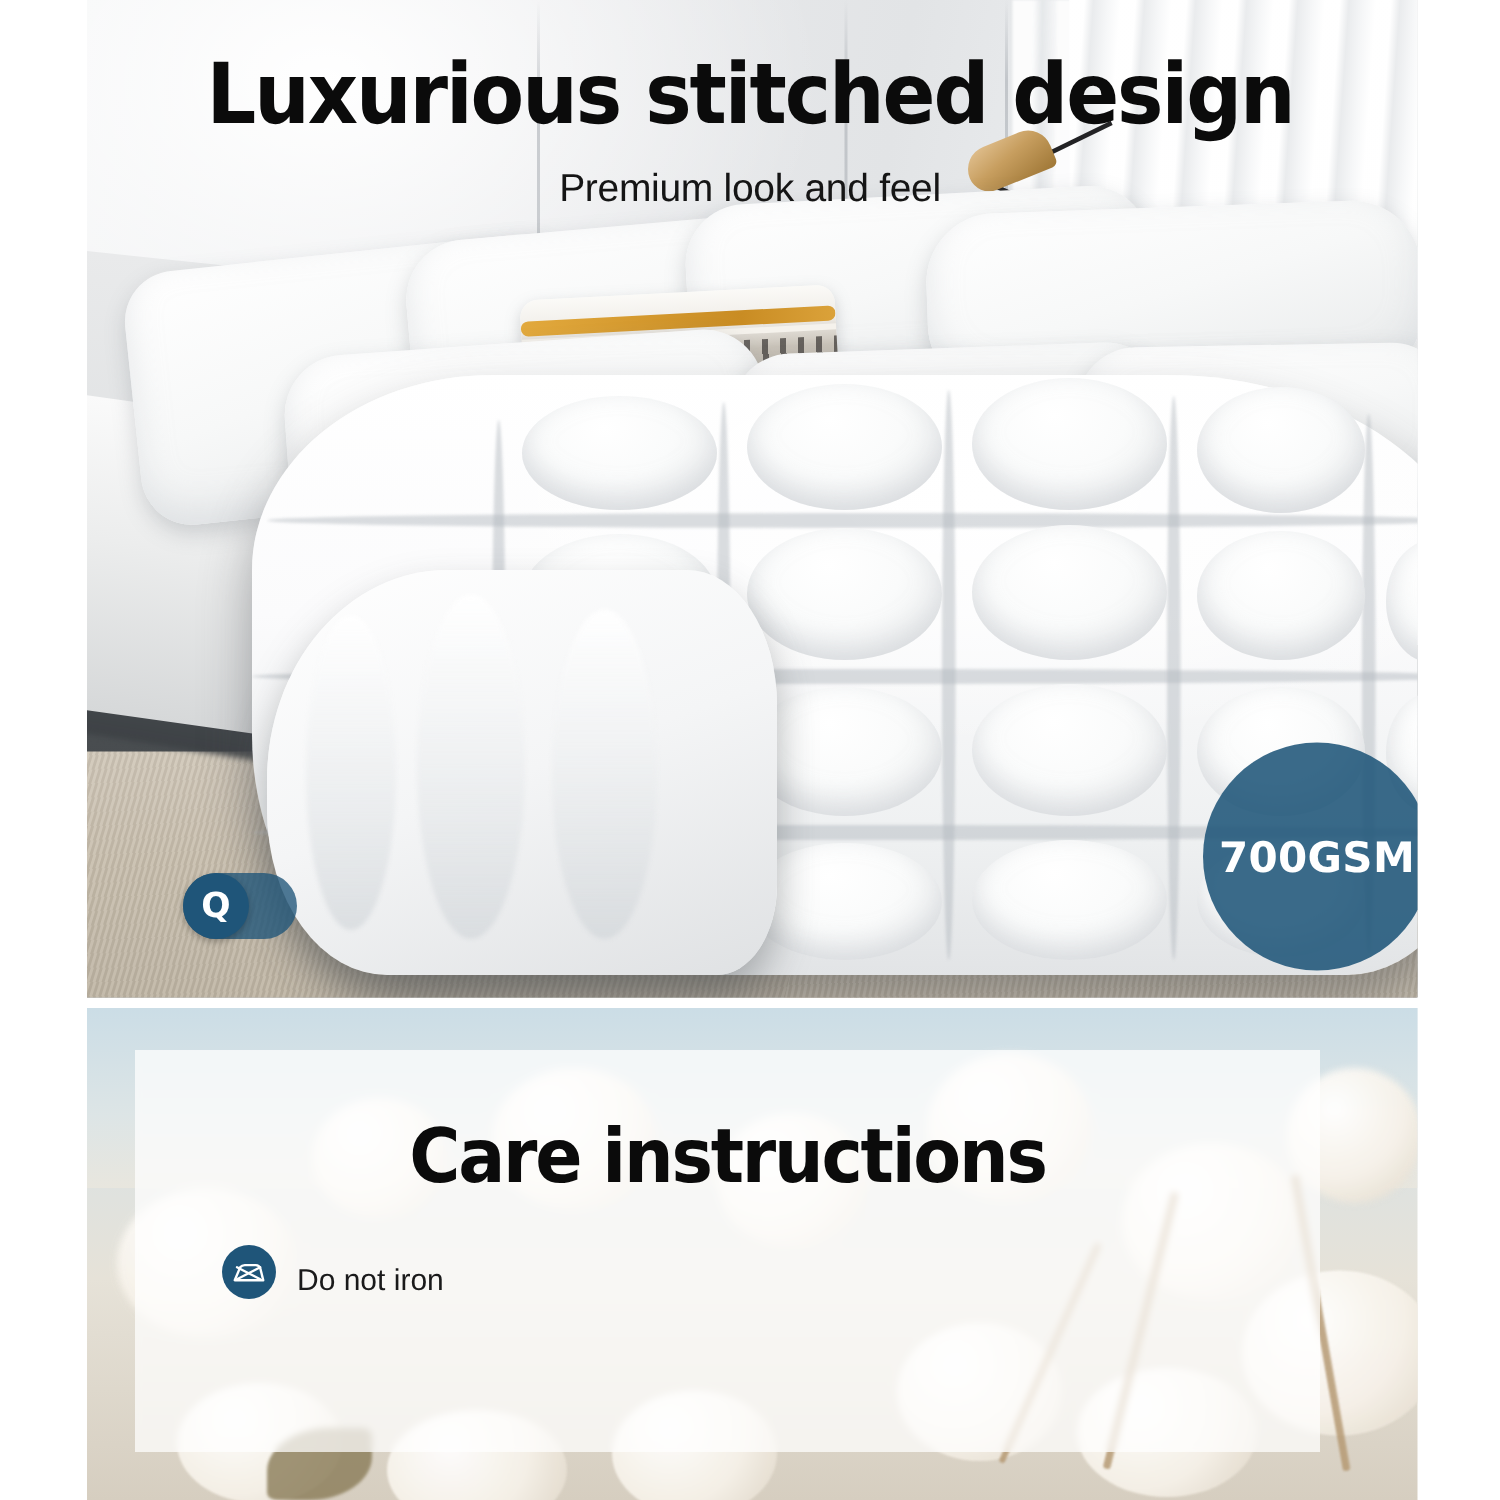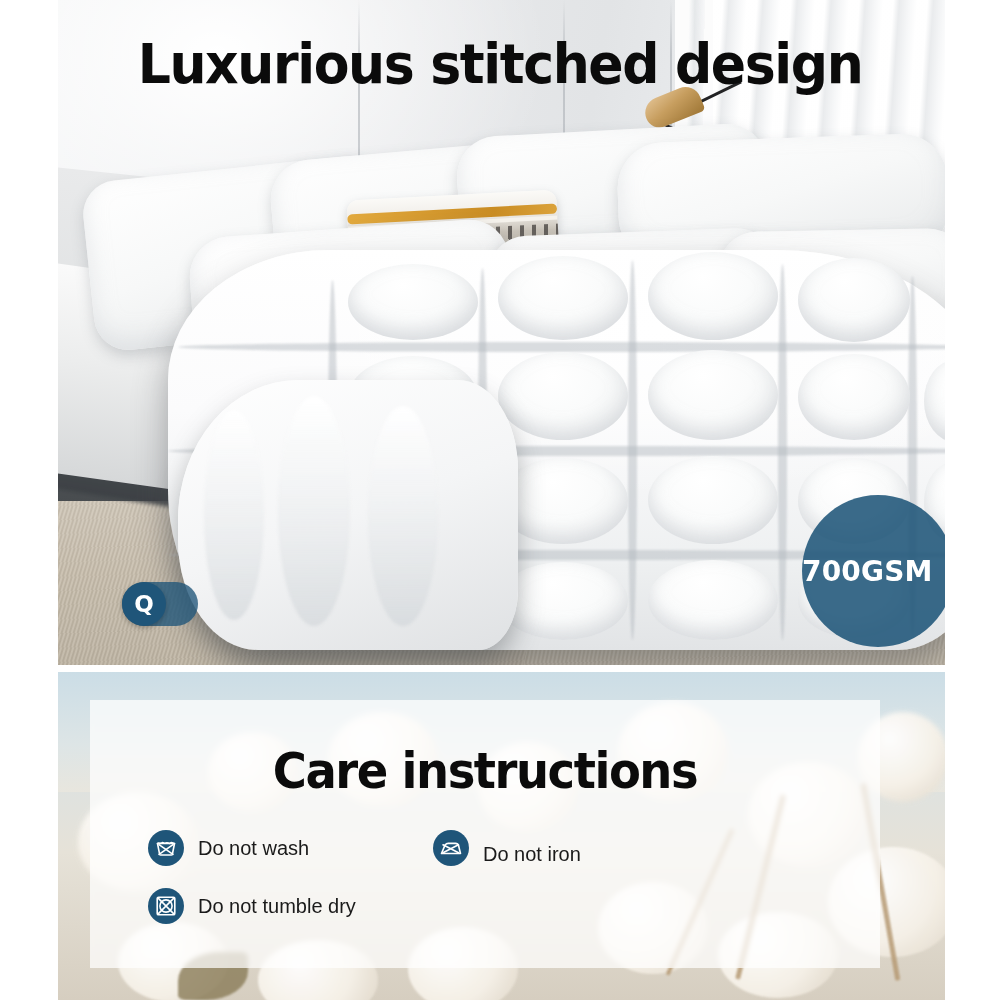--- a/index.html
+++ b/index.html
@@ -199,21 +199,21 @@
     font-family: "DejaVu Sans", sans-serif; margin-right: 10px;
     box-shadow: 0 2px 5px rgba(0,0,0,.25);
   }
   .size-badge .size-text {
     color: #fff; font-size: 22px; font-family: "Liberation Sans", sans-serif;
     letter-spacing: .4px; white-space: nowrap;
   }
   .gsm-badge {
     position: absolute; left: 744px; top: 495px; width: 152px; height: 152px;
     border-radius: 50%; background: rgba(31,85,121,.88);
-    display: flex; align-items: center; justify-content: flex-start;
+    display: flex; align-items: center; justify-content: center;
   }
   .gsm-badge .gsm-text {
     color: #fff; font-size: 28px; font-weight: 700; letter-spacing: .2px;
     font-family: "DejaVu Sans", sans-serif;
   }
 
   
   .care {
     position: absolute; left: 58px; top: 672px; width: 887px; height: 328px;
     overflow: hidden;
@@ -338,20 +338,21 @@
     <div class="gsm-badge">
       <span class="gsm-text">700GSM</span>
     </div>
   </div>
 
   <div class="size-badge">
     <span class="q-circle">Q</span>
   </div>
 
   <div class="hero-title">Luxurious stitched design</div>
+  <div class="hero-sub">Premium look and feel</div>
 
   <div class="care">
     <div class="sky"></div>
 
     <div class="boll" style="left:20px;  top:120px; width:120px; height:100px;"></div>
     <div class="boll" style="left:150px; top:60px;  width:90px;  height:80px;"></div>
     <div class="boll" style="left:270px; top:40px;  width:110px; height:95px;"></div>
     <div class="boll" style="left:420px; top:70px;  width:100px; height:90px;"></div>
     <div class="boll" style="left:560px; top:30px;  width:110px; height:100px;"></div>
     <div class="boll" style="left:690px; top:90px;  width:120px; height:105px;"></div>
@@ -369,55 +370,35 @@
     <div class="stem" style="left:640px; top:150px; width:4px;  height:160px; transform:rotate(24deg);"></div>
     <div class="leaf" style="left:120px; top:280px; width:70px; height:48px;"></div>
 
     <div class="care-card">
       <div class="care-title">Care instructions</div>
 
       <div class="care-grid">
 
         <div class="care-row">
 
-          <div class="care-item c1">
-            <span class="ic">
-              <svg width="24" height="24" viewBox="0 0 24 24" fill="none" stroke="#ffffff" stroke-width="1.6" stroke-linecap="round" stroke-linejoin="round">
-                <path d="M3.5 7.5 L5.6 18.2 A1.2 1.2 0 0 0 6.8 19 H17.2 A1.2 1.2 0 0 0 18.4 18.2 L20.5 7.5 Z"></path>
-                <path d="M3.5 7.5 C5 6 6 8.4 7.6 7 C9.2 5.6 10.2 8.2 12 7 C13.8 5.8 14.8 8.4 16.4 7 C18 5.6 19 8 20.5 7.5"></path>
-                <path d="M5 8.6 L19 18.4 M19 8.6 L5 18.4"></path>
-              </svg>
-            </span>
-            <span class="lbl">Do not wash</span>
-          </div>
 
 
           <div class="care-item c3">
             <span class="ic">
               <svg width="24" height="24" viewBox="0 0 24 24" fill="none" stroke="#ffffff" stroke-width="1.6" stroke-linecap="round" stroke-linejoin="round">
                 <path d="M2.5 17.5 H21.5 L19.6 9.8 A3.2 3.2 0 0 0 16.5 7.4 H9.2 A4 4 0 0 0 6.1 8.9 Z"></path>
                 <path d="M4 8.8 L19.5 16.8 M19.5 8.8 L4 16.8"></path>
               </svg>
             </span>
             <span class="lbl">Do not iron</span>
           </div>
         </div>
 
         <div class="care-row">
 
-          <div class="care-item c1">
-            <span class="ic">
-              <svg width="24" height="24" viewBox="0 0 24 24" fill="none" stroke="#ffffff" stroke-width="1.6" stroke-linecap="round" stroke-linejoin="round">
-                <rect x="3.2" y="3.2" width="17.6" height="17.6" rx="1.4"></rect>
-                <circle cx="12" cy="12" r="6.1"></circle>
-                <path d="M4.4 4.4 L19.6 19.6 M19.6 4.4 L4.4 19.6"></path>
-              </svg>
-            </span>
-            <span class="lbl">Do not tumble dry</span>
-          </div>
 
         </div>
 
       </div>
     </div>
   </div>
 
 </div>
 
 </body></html>

